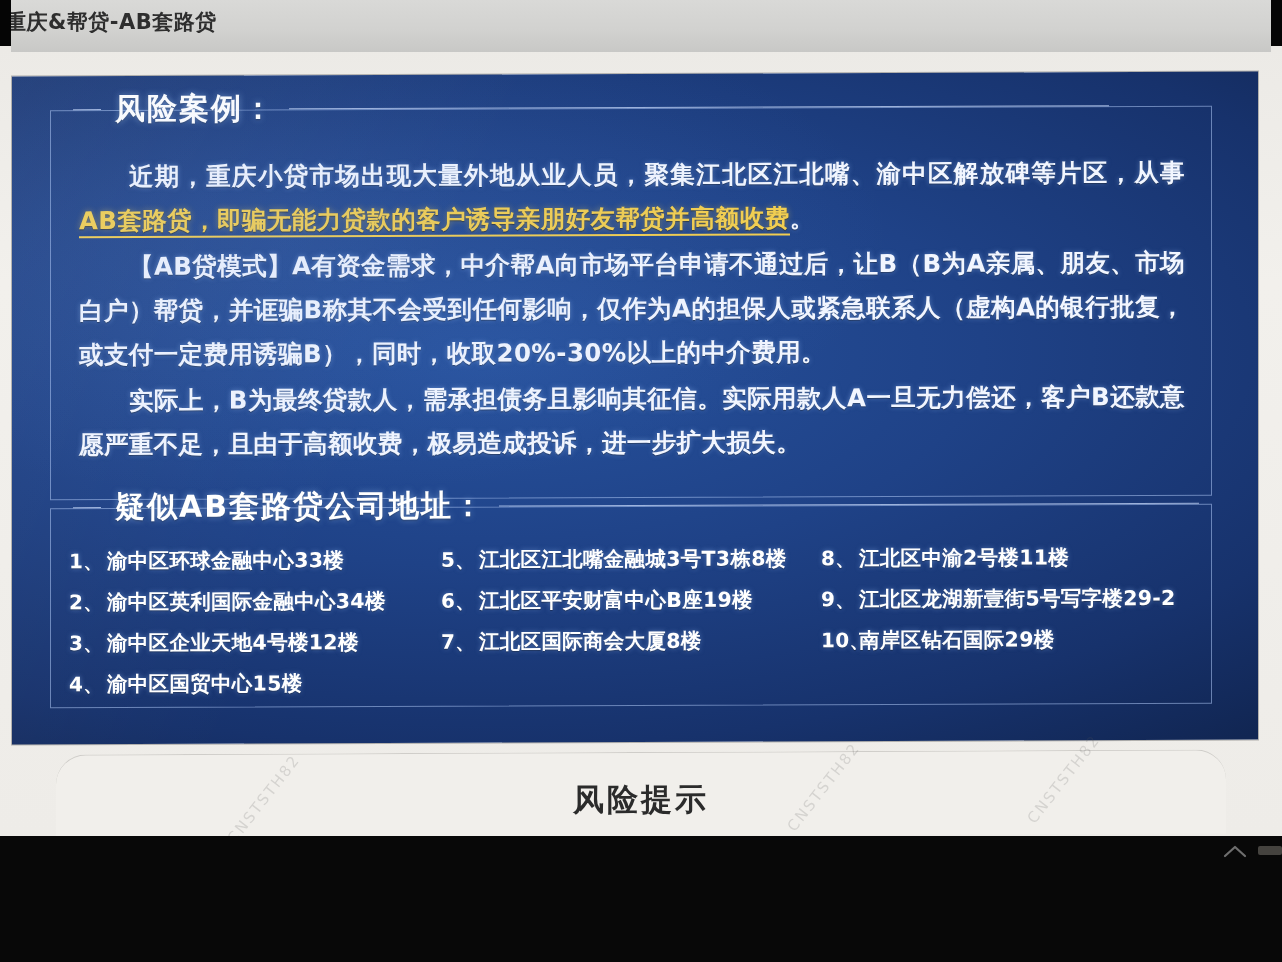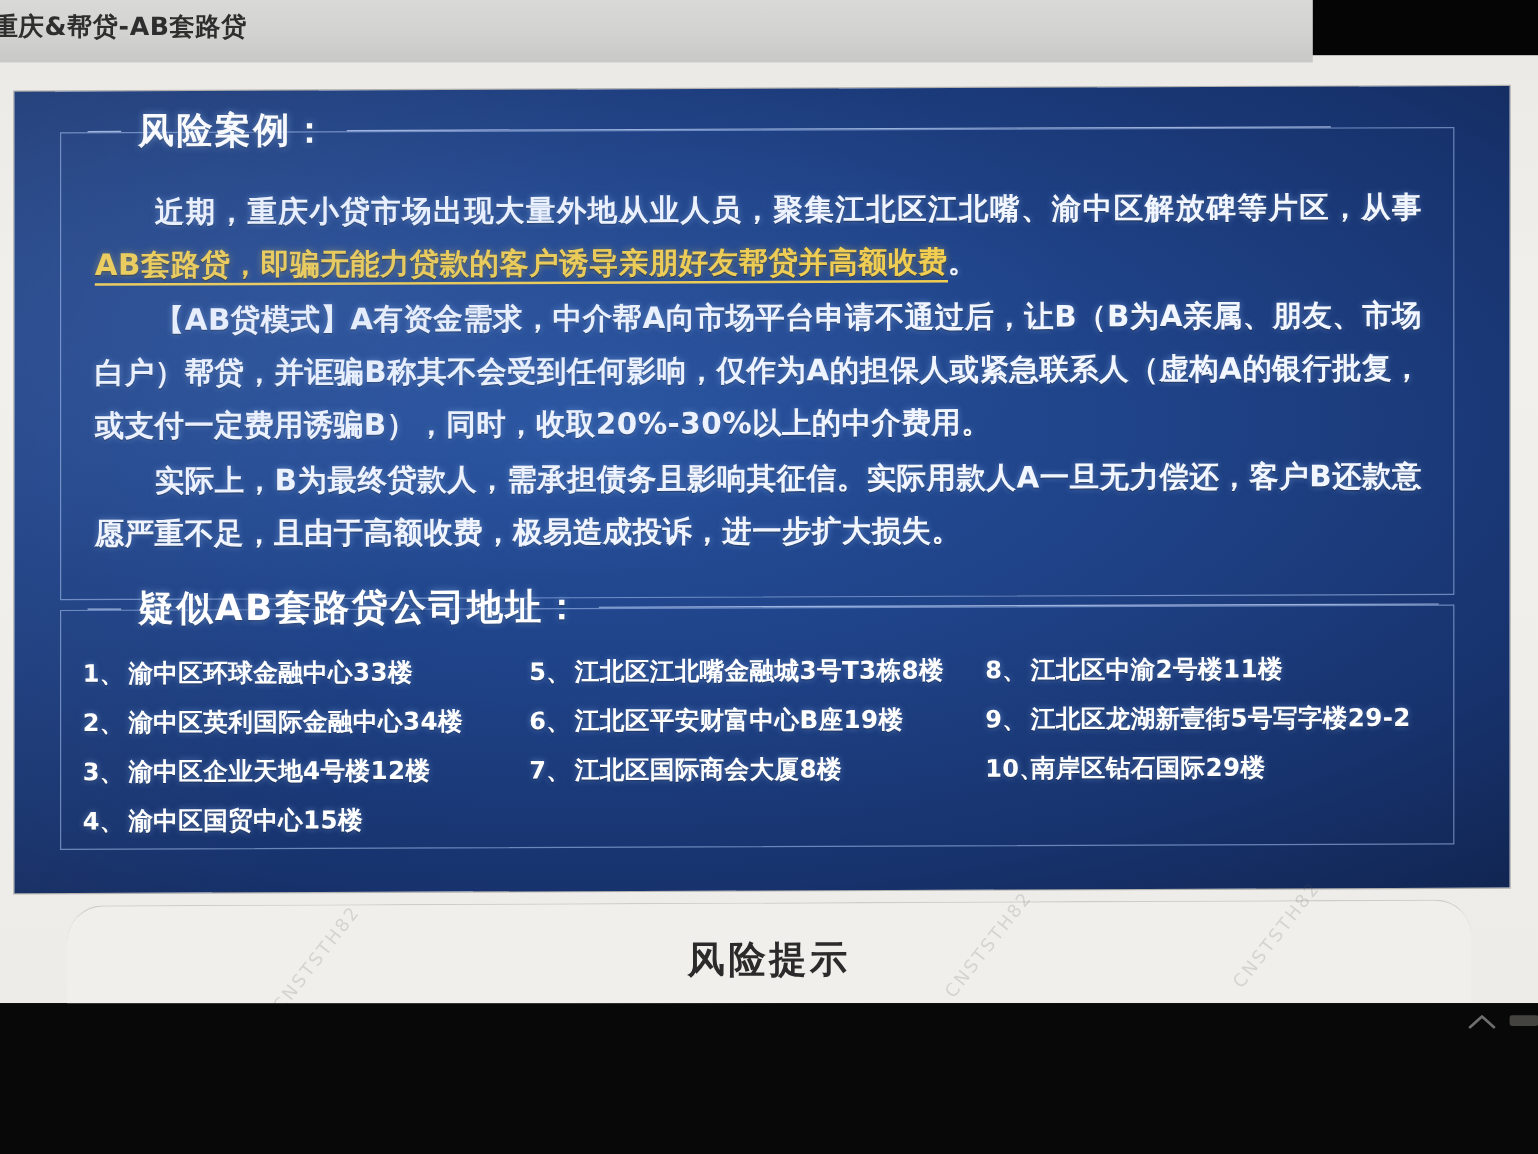--- a/index.html
+++ b/index.html
@@ -16,22 +16,22 @@
   
   #photo-frame {
     position: absolute;
     inset: 0;
     background: #050505;
   }
 
   
   #top-chrome {
     position: absolute;
-    left: 0; top: 0;
-    width: 1094px; height: 52px;
+    left: 11px; top: 0;
+    width: 1260px; height: 52px;
     background: linear-gradient(180deg,#d9d9d7 0%,#d2d2d0 55%,#c8c8c6 100%);
     overflow: hidden;
   }
   #chrome-title {
     position: absolute;
     left: -6px; top: 8px;
     font-size: 21px;
     font-weight: 700;
     color: #2e2e2e;
     letter-spacing: .5px;

